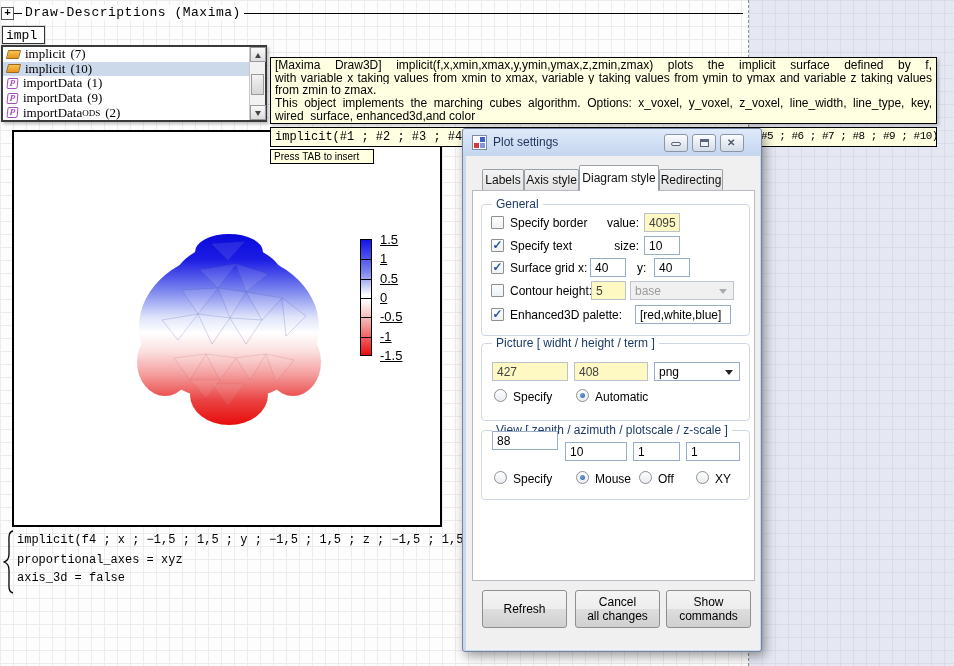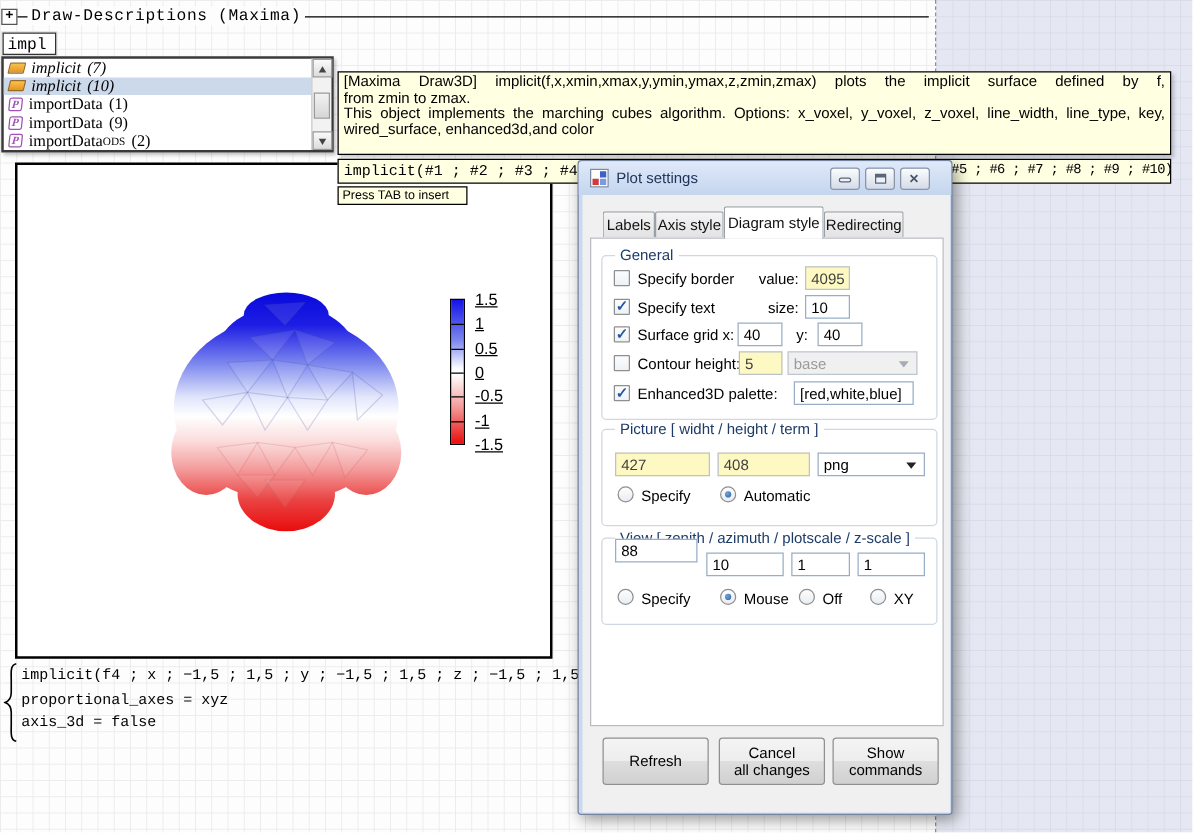--- a/index.html
+++ b/index.html
@@ -34,21 +34,21 @@
 
   
   .query-box { position:absolute; left:2px; top:26px; width:43px; height:18px;
     background:#fff; border:1px solid #333; box-shadow:0 0 0 1px #ddd; z-index:3;
     font:13px "Liberation Mono", monospace; padding:1px 3px; color:#000; }
   .listbox { position:absolute; left:1px; top:45px; width:266px; height:77px;
     background:#fff; border:2px solid #3a3a3a; z-index:4; box-shadow:2px 2px 3px rgba(0,0,0,.25); }
   .li { position:relative; height:14.6px; display:flex; align-items:center;
     font:13px "Liberation Serif", serif; color:#000; padding-left:4px; width:246px; }
   .li.sel { background:#ccd9ea; }
-  .li.ital { font-style:italic; }
+  .li.ital { }
   .li .txt { margin-left:5px; white-space:pre; }
   .li sub { font-size:9px; }
   .ico-fn { width:13px; height:9px; background:linear-gradient(#f6c250,#e8941e);
     border:1px solid #9a6a20; transform:skewX(-14deg); border-radius:1px; flex:0 0 auto; }
   .ico-pl { width:11px; height:11px; background:#fff; border:1.5px solid #a050b8;
     border-radius:2px; transform:skewX(-6deg); flex:0 0 auto; position:relative; }
   .ico-pl::after { content:"P"; position:absolute; left:1.5px; top:-1.5px;
     font:italic bold 9px "Liberation Serif", serif; color:#a050b8; }
   .vscroll { position:absolute; right:0; top:0; width:16px; height:73px; background:#f2f2f2;
     border-left:1px solid #c8c8c8; }
@@ -196,20 +196,21 @@
         </div>
       <div class="sthumb"></div>
       <div class="sbtn dn">
           <span class="tri-dn"></span>
         </div>
     </div>
   </div>
 
   <div class="tooltip">
     <div class="ln just">[Maxima Draw3D] implicit(f,x,xmin,xmax,y,ymin,ymax,z,zmin,zmax) plots the implicit surface defined by f,</div>
+    <div class="ln just">with variable x taking values from xmin to xmax, variable y taking values from ymin to ymax and variable z taking values</div>
     <div class="ln">from zmin to zmax.</div>
     <div class="ln just">This object implements the marching cubes algorithm. Options: x_voxel, y_voxel, z_voxel, line_width, line_type, key,</div>
     <div class="ln">wired_surface, enhanced3d,and color</div>
   </div>
 
   <div class="plotbox">
     <svg width="426" height="393">
       <defs>
         <linearGradient id="bg1" x1="0" y1="101" x2="0" y2="293" gradientUnits="userSpaceOnUse">
           <stop offset="0" stop-color="#0808dc"></stop>

